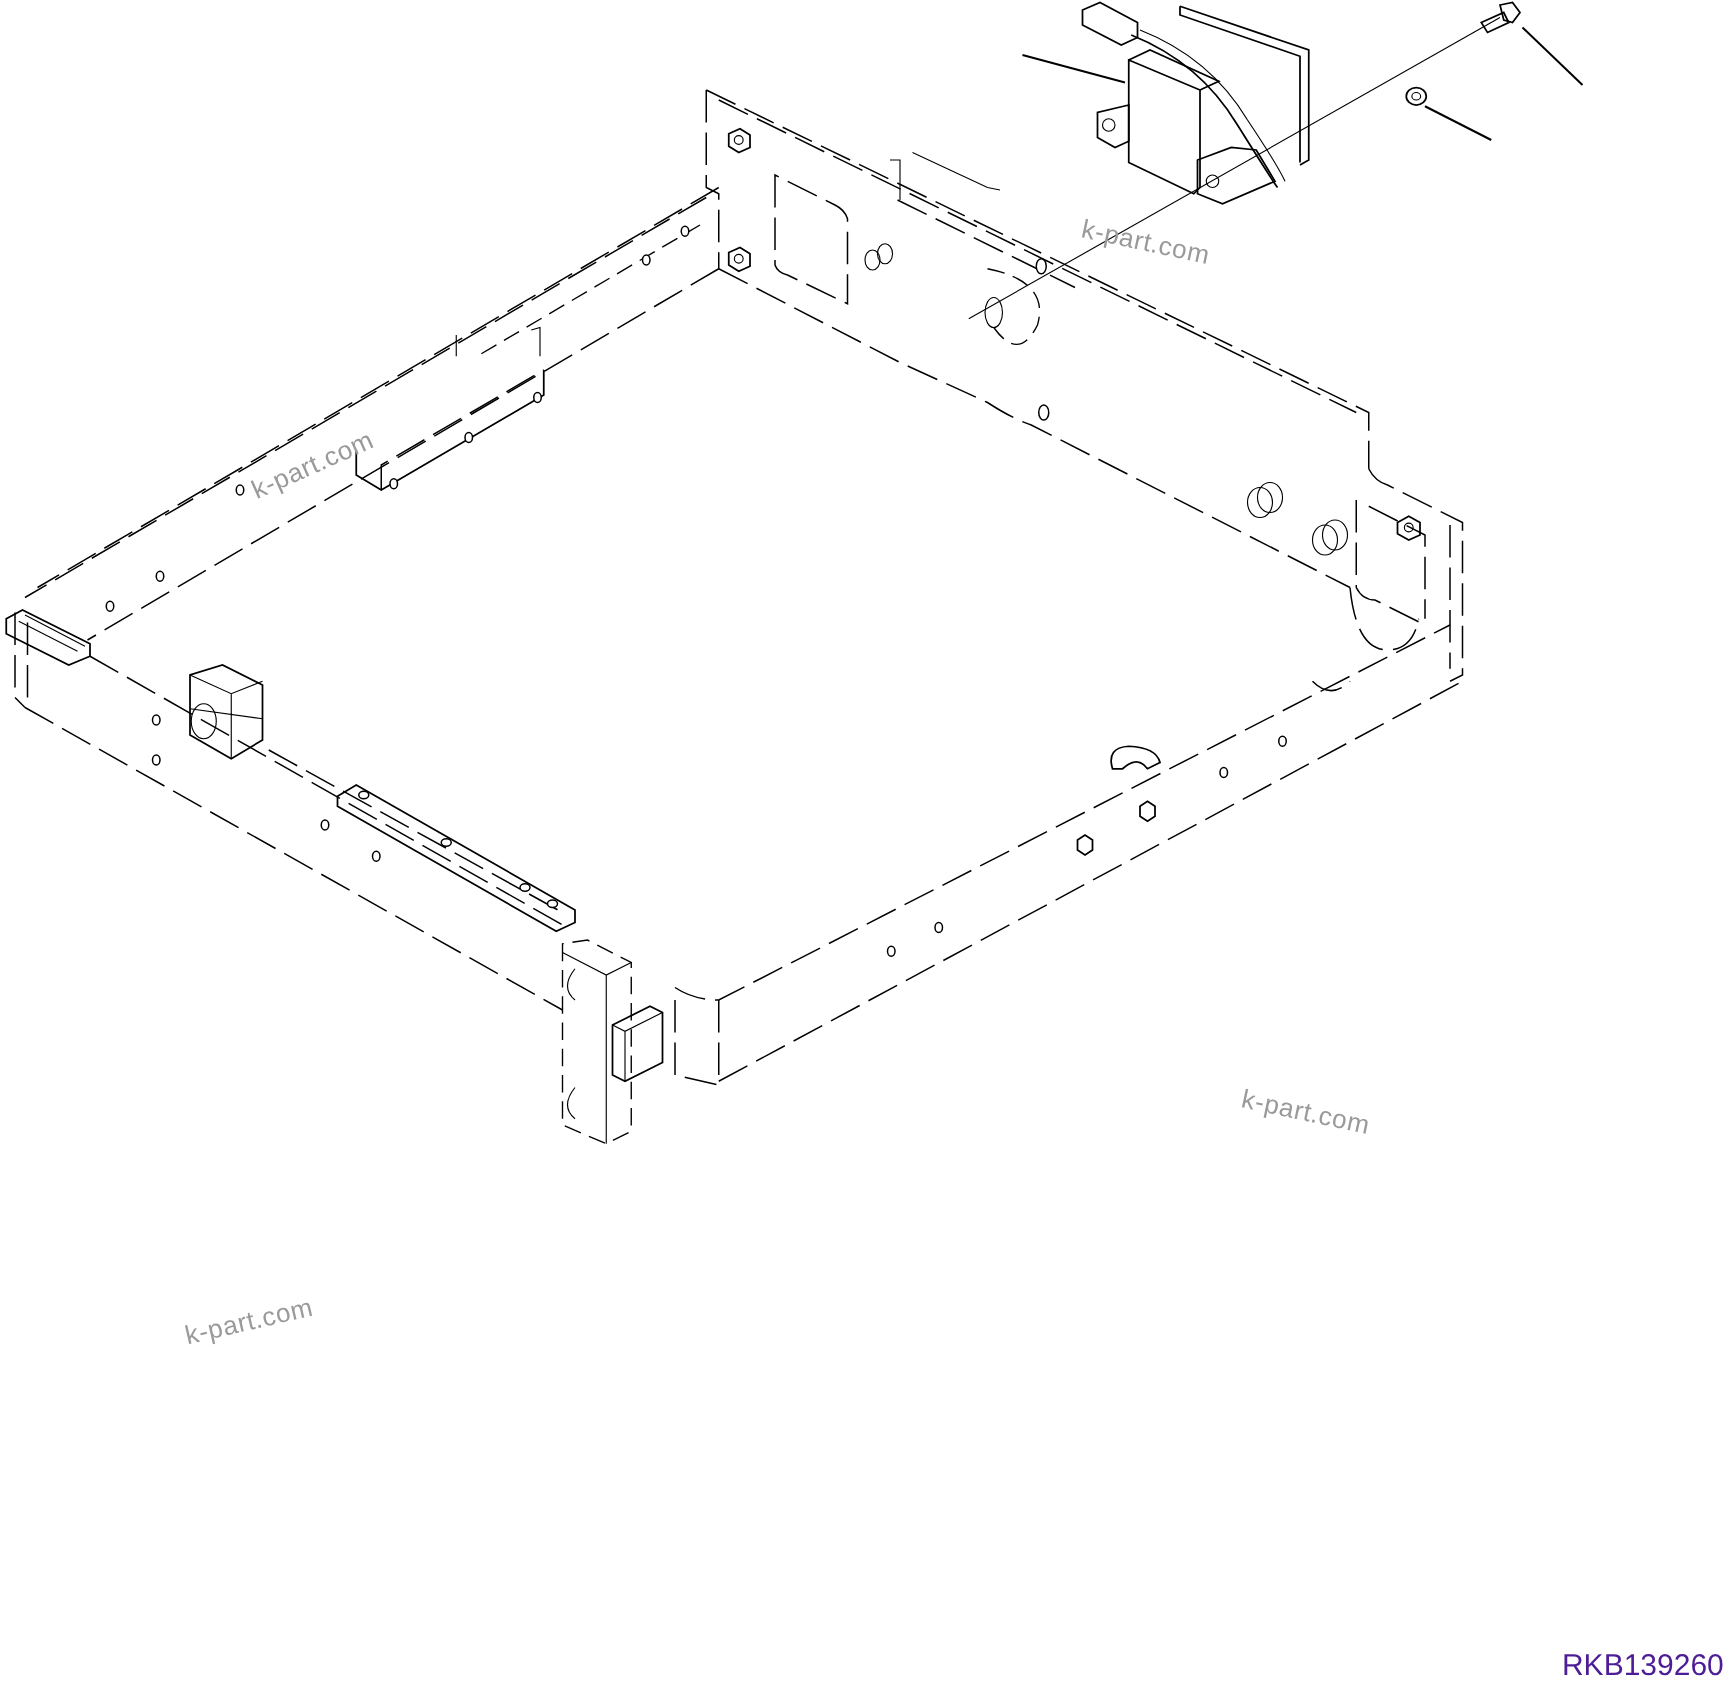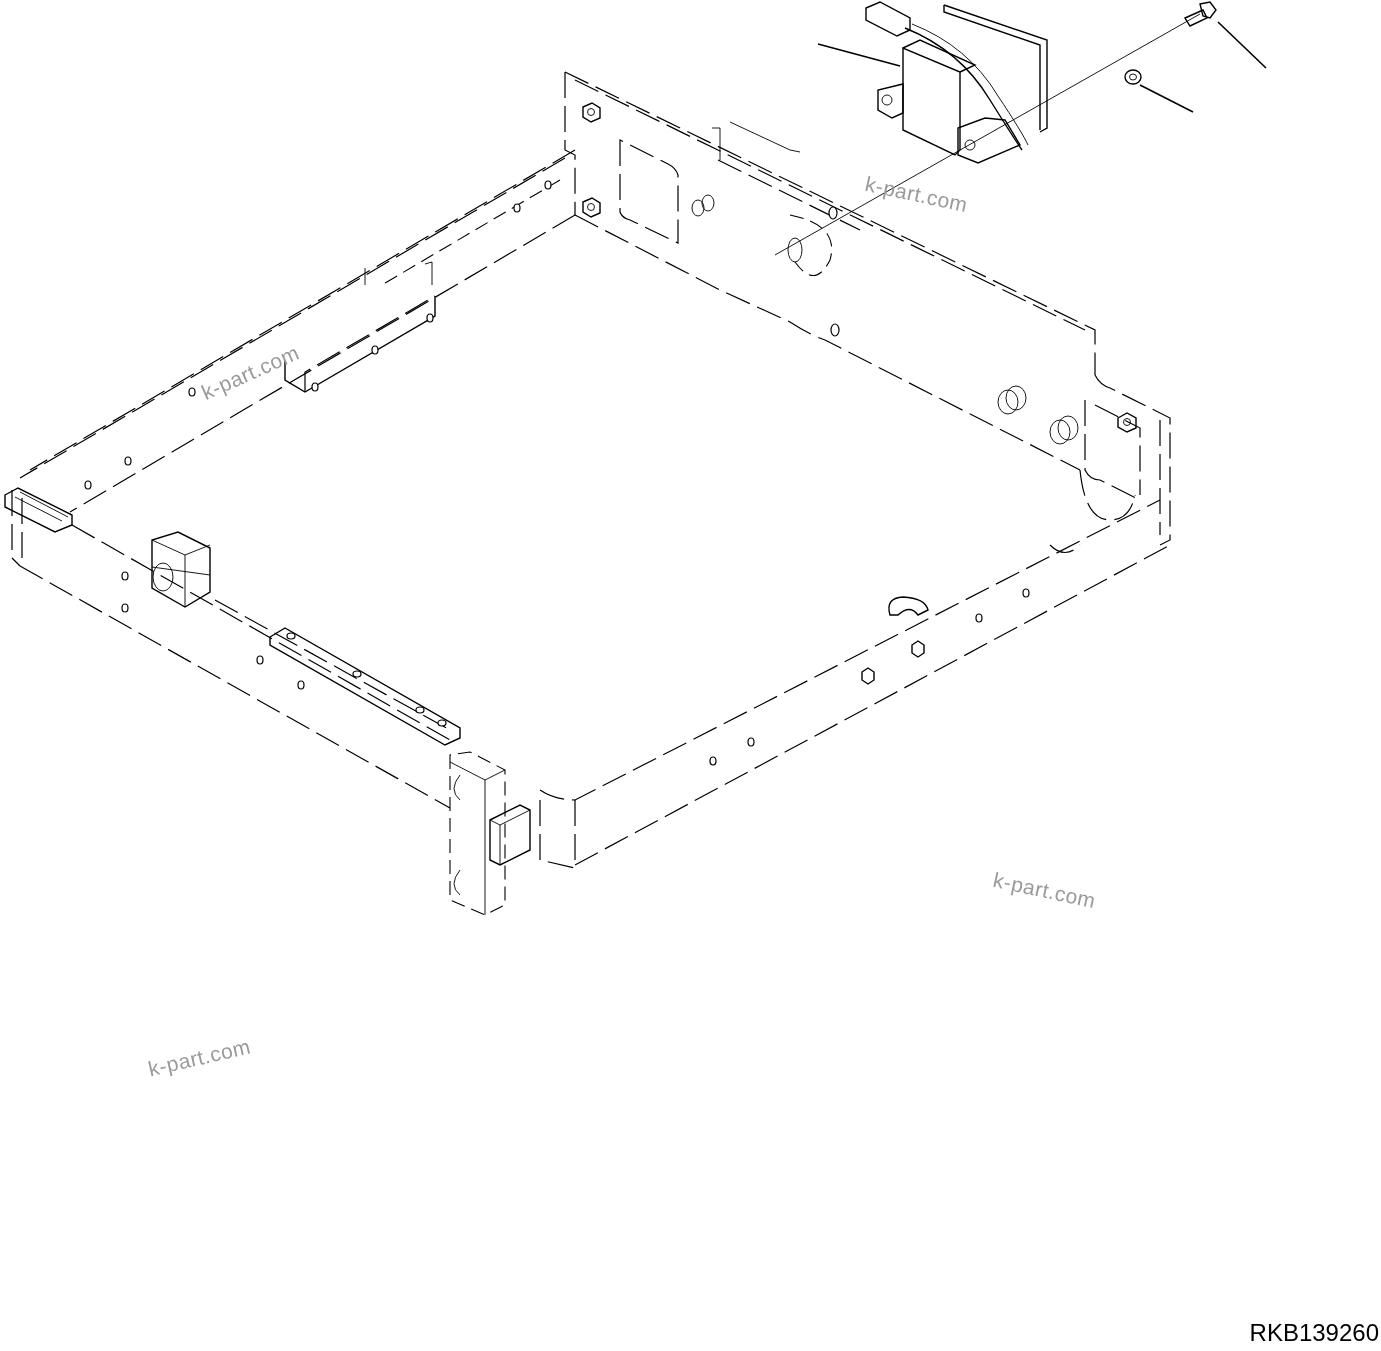--- a/index.html
+++ b/index.html
@@ -2,21 +2,21 @@
 <html><head>
 <meta charset="utf-8">
 <style>
   html, body { margin: 0; padding: 0; background: #ffffff; }
   body { width: 1381px; height: 1351px; position: relative; overflow: hidden;
          font-family: "Liberation Sans", sans-serif; }
   #canvas { position: absolute; left: 0; top: 0; width: 1381px; height: 1351px; }
   .watermark { position: absolute; color: #9a9a9a; font-family: "Liberation Sans", sans-serif;
                font-size: 21px; letter-spacing: 0.5px; white-space: nowrap; transform-origin: left top; }
   .drawing-id { position: absolute; right: 2px; bottom: 4px; font-family: "Liberation Sans", sans-serif;
-                font-size: 24px; color: #000000; }
+                font-size: 24px; color: #4c1d95; }
   svg .solid { stroke: #000; stroke-width: 1.4; fill: none; }
   svg .thin { stroke: #000; stroke-width: 0.9; fill: none; }
   svg .dash { stroke: #000; stroke-width: 1.2; fill: none; stroke-dasharray: 26 8; }
   svg .dashs { stroke: #000; stroke-width: 1.1; fill: none; stroke-dasharray: 14 7; }
   svg .leader { stroke: #000; stroke-width: 1.6; fill: none; }
   svg .hole { stroke: #000; stroke-width: 1.2; fill: #fff; }
 </style>
 </head>
 <body>
 

